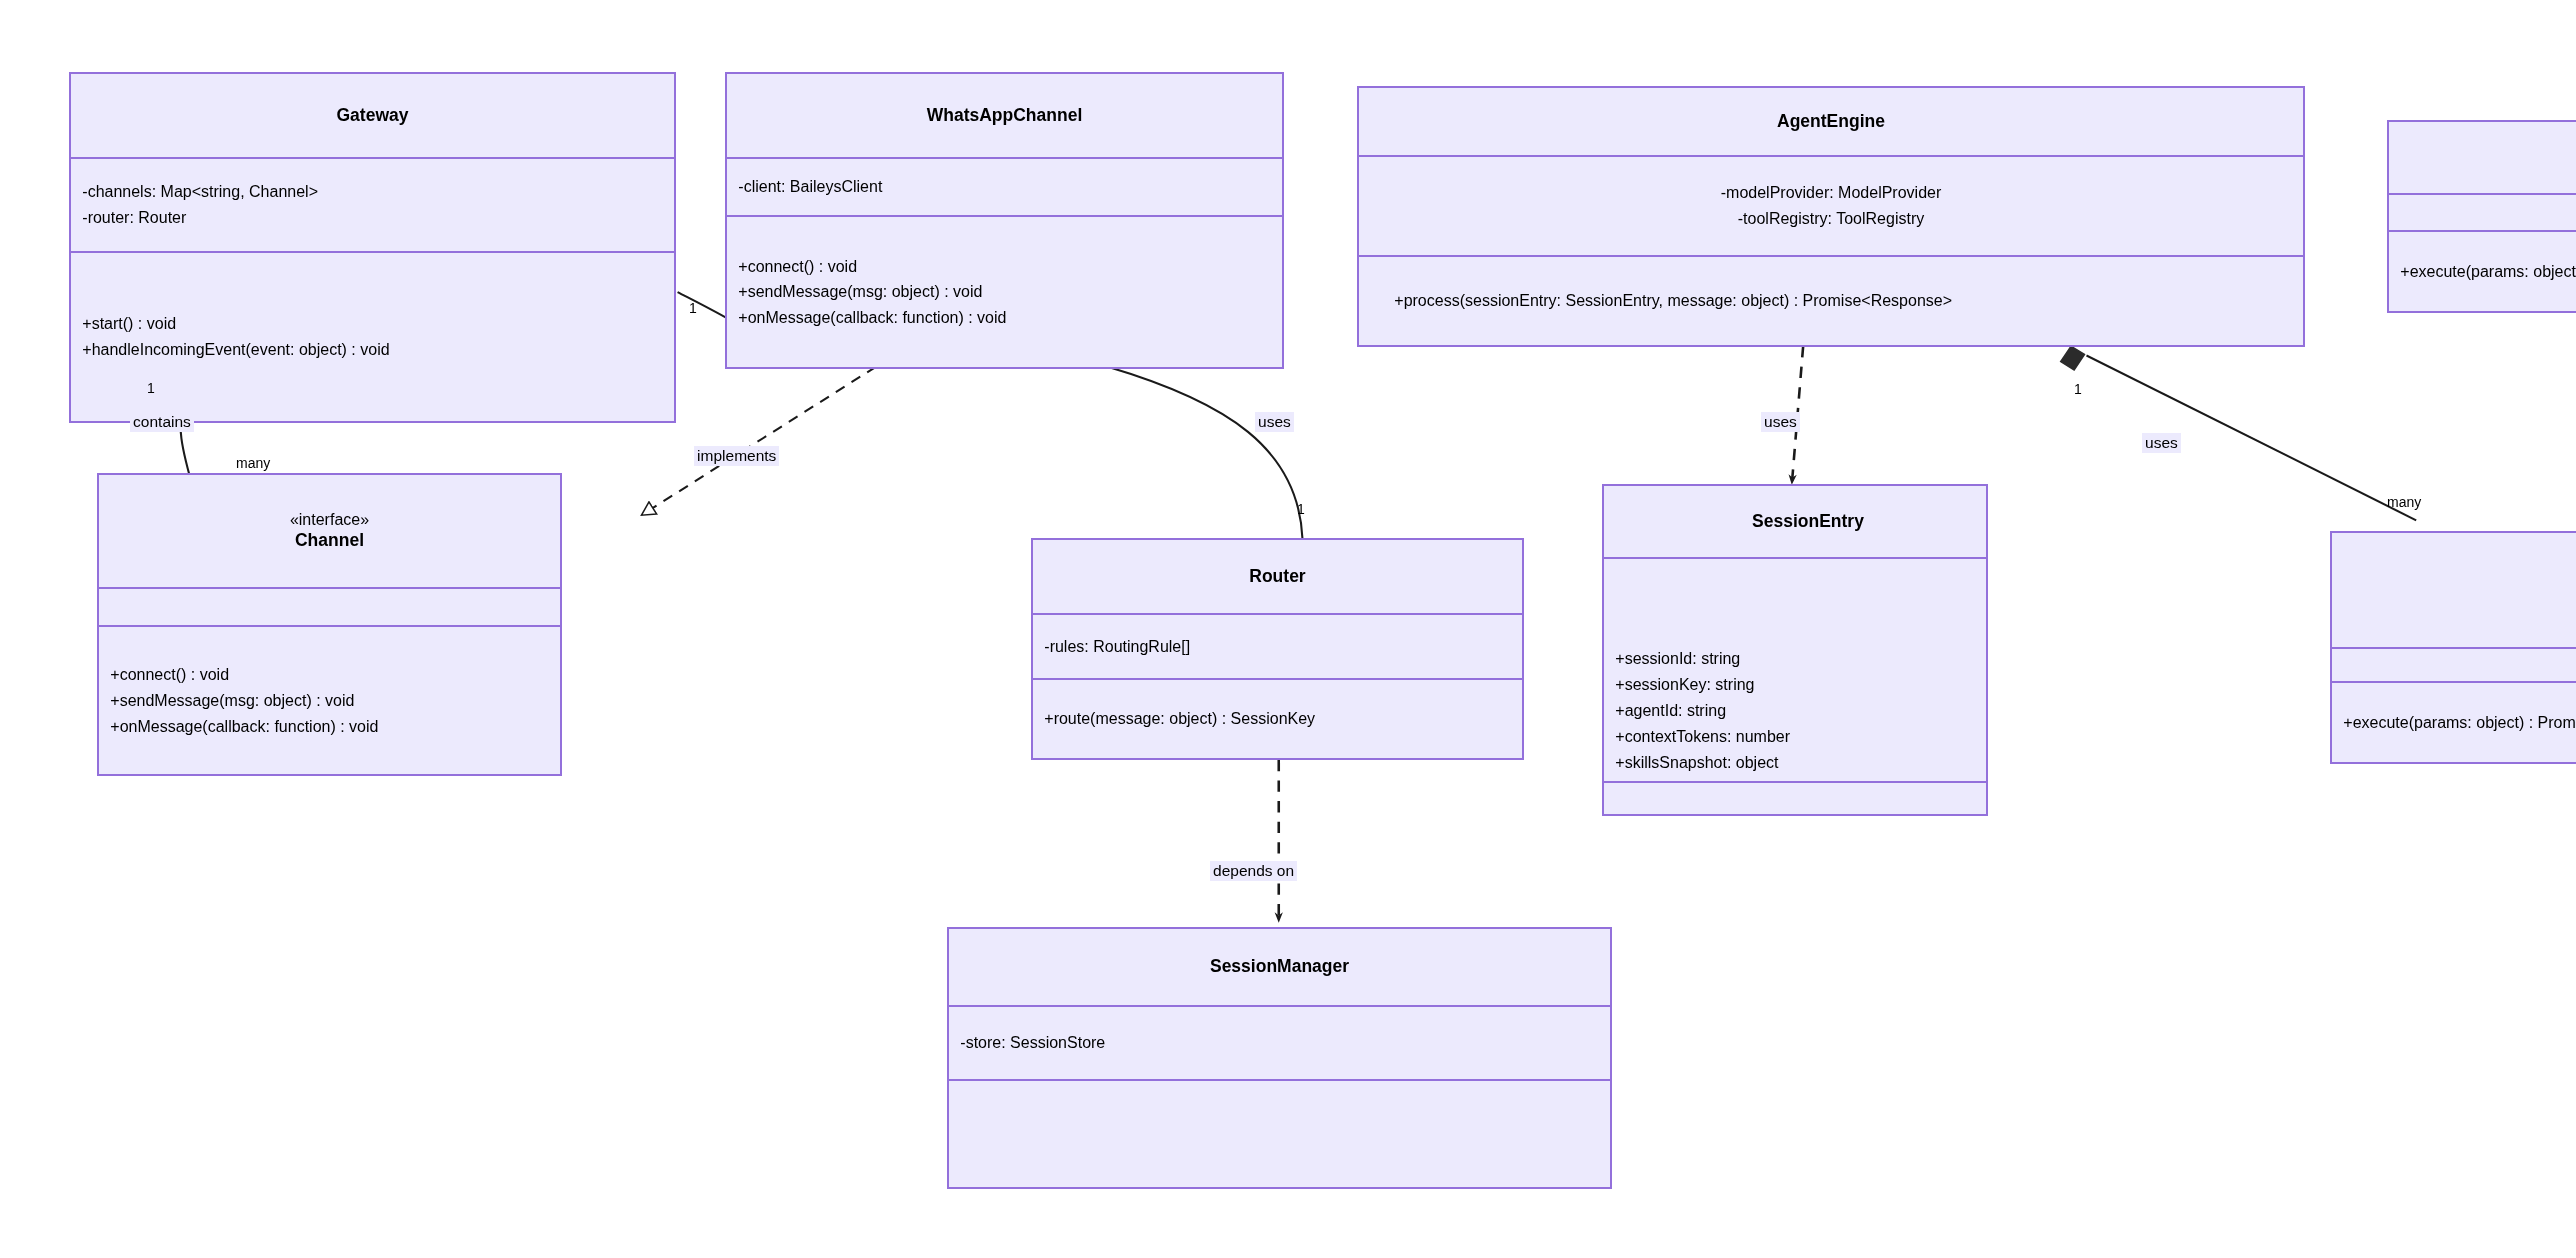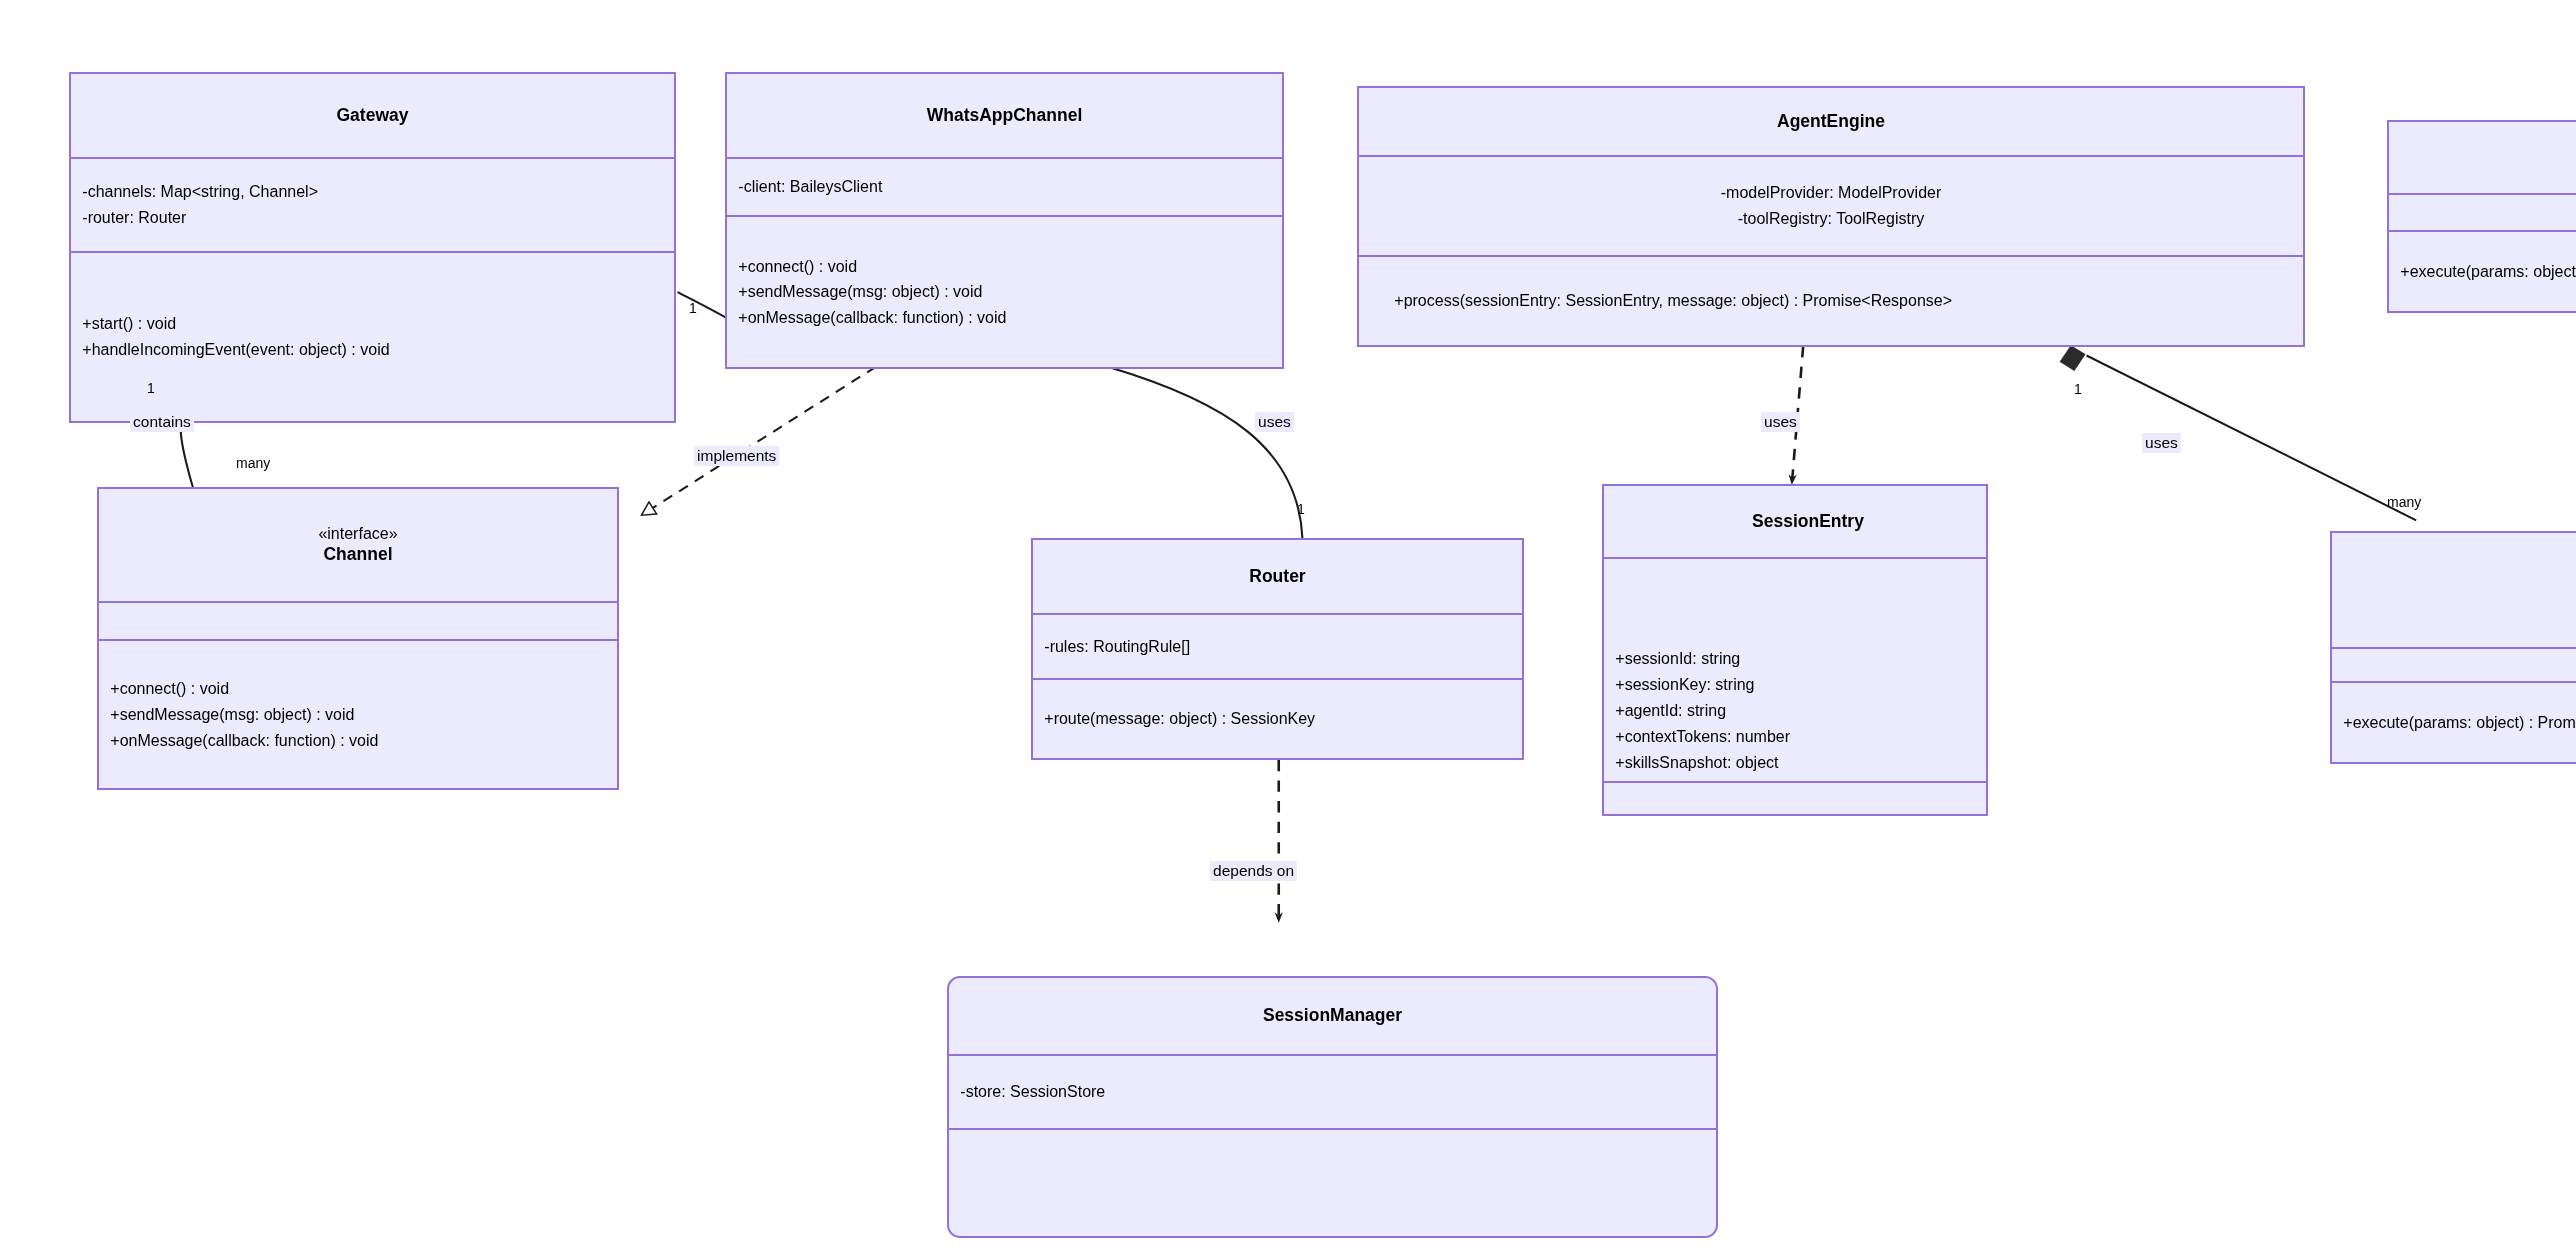--- a/index.html
+++ b/index.html
@@ -210,21 +210,21 @@
       
     </div>
     <div class="uml-sep"></div>
     <div class="uml-compartment empty" style="height:35px;"></div>
     <div class="uml-sep"></div>
     <div class="uml-compartment" style="flex:1;">
       <div class="uml-line">+execute(params: object) : Promise&lt;Result&gt;</div>
     </div>
   </div>
 
-  <div class="uml-class" style="left:97px; top:487px; width:522px; height:303px;justify-content:flex-end;">
+  <div class="uml-class" style="left:97px; top:473px; width:465px; height:303px;justify-content:flex-end;">
     <div class="uml-header" style="height:112px;">
       <div class="uml-stereotype">«interface»</div>
       <div class="uml-title">Channel</div>
     </div>
     <div class="uml-sep"></div>
     <div class="uml-compartment empty" style="height:36px;"></div>
     <div class="uml-sep"></div>
     <div class="uml-compartment" style="flex:1;">
       <div class="uml-line">+connect() : void</div>
       <div class="uml-line">+sendMessage(msg: object) : void</div>
@@ -268,21 +268,21 @@
       
     </div>
     <div class="uml-sep"></div>
     <div class="uml-compartment empty" style="height:32px;"></div>
     <div class="uml-sep"></div>
     <div class="uml-compartment" style="flex:1;">
       <div class="uml-line">+execute(params: object) : Promise&lt;Result&gt;</div>
     </div>
   </div>
 
-  <div class="uml-class" style="left:947px; top:976px; width:771px; height:262px;border-radius:13px;">
+  <div class="uml-class" style="left:947px; top:927px; width:665px; height:262px;">
     <div class="uml-header" style="height:76px;">
       <div class="uml-title">SessionManager</div>
     </div>
     <div class="uml-sep"></div>
     <div class="uml-compartment" style="height:72px;">
       <div class="uml-line">-store: SessionStore</div>
     </div>
     <div class="uml-sep"></div>
   </div>
 

